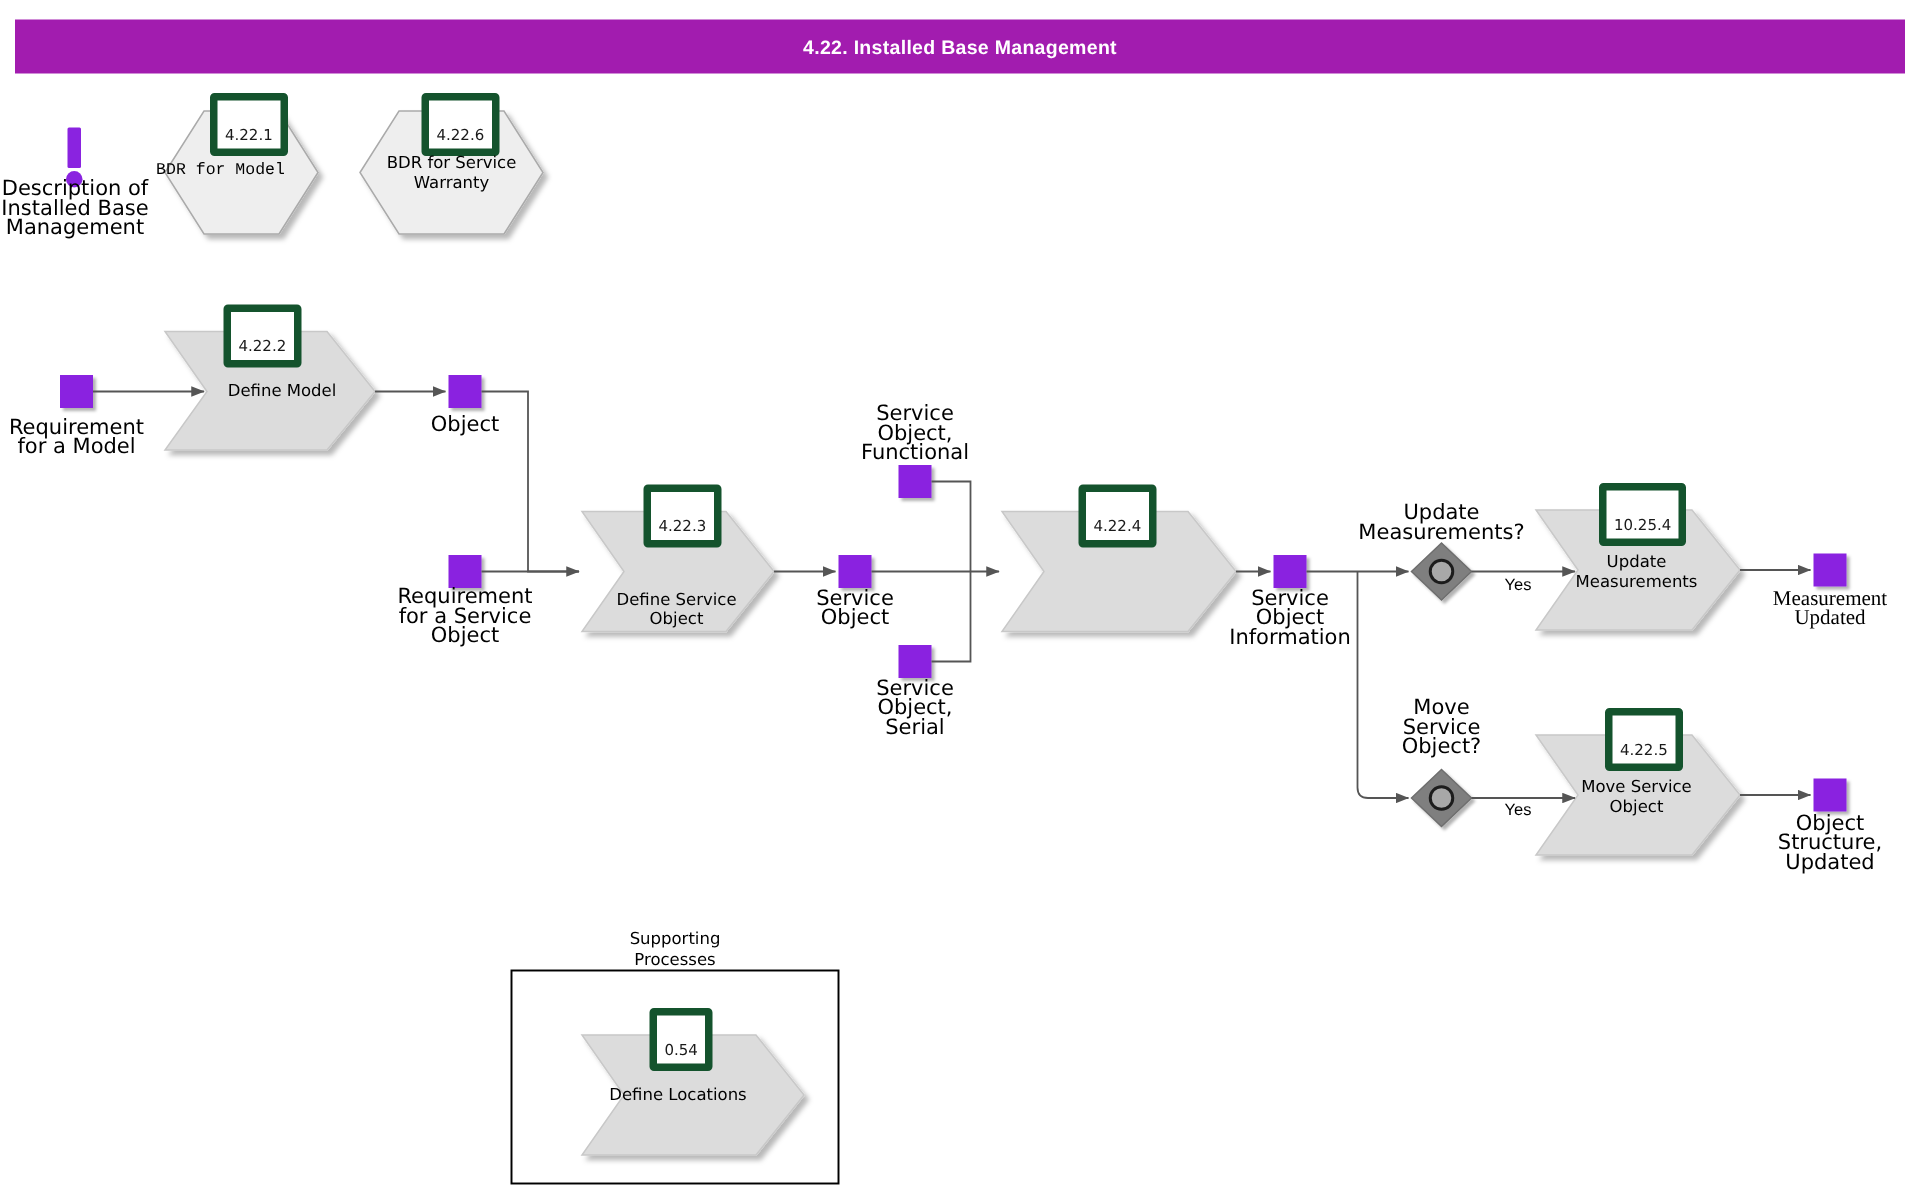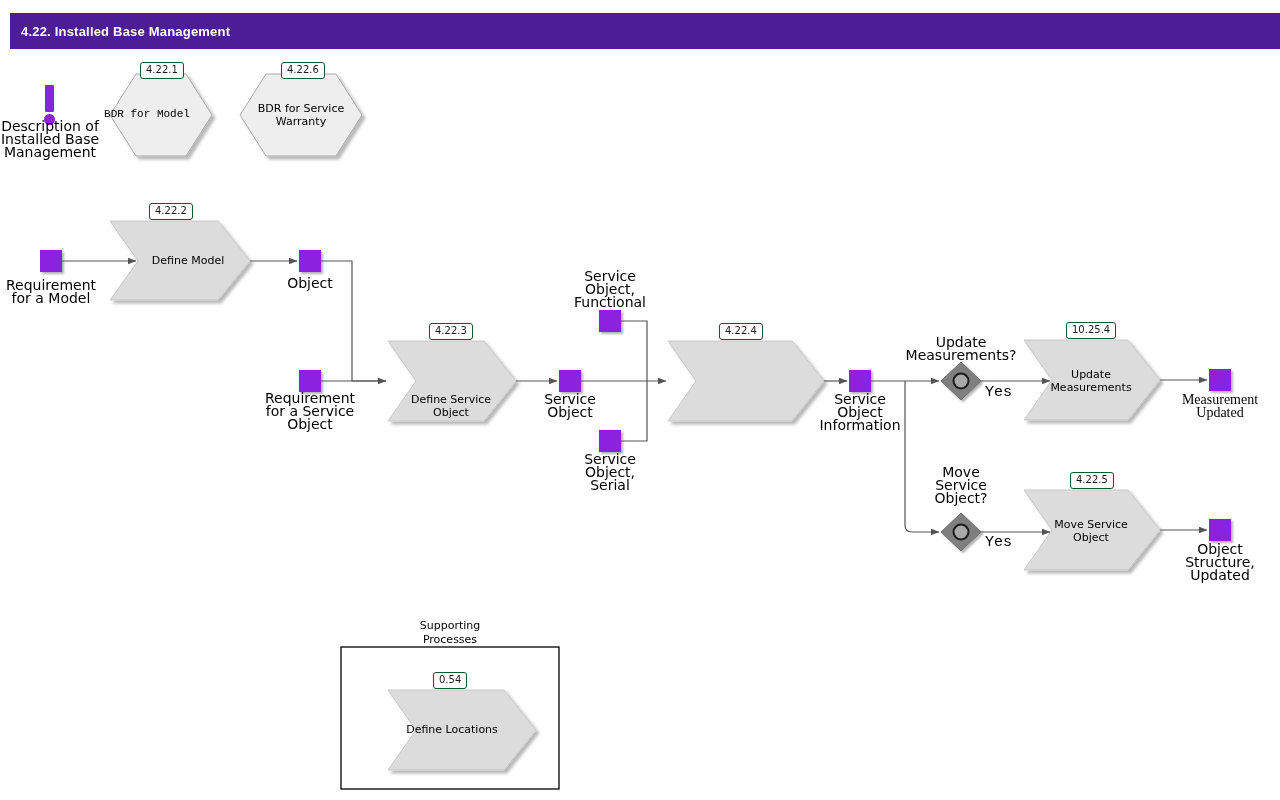--- a/index.html
+++ b/index.html
@@ -23,24 +23,24 @@
     height: 800px;
   }
   .abs { position: absolute; }
 
   
   .header-bar {
     left: 10px;
     top: 13px;
     width: 1260px;
     height: 36px;
-    background: #4c1d95;
+    background: #a21caf;
     display: flex;
     align-items: center;
-    padding-left: 11px;
+    justify-content: center;
   }
   .header-title {
     color: #ffffff;
     font-size: 13px;
     font-weight: bold;
     font-family: "Liberation Sans", sans-serif;
     letter-spacing: 0.2px;
   }
 
   
@@ -60,25 +60,25 @@
     text-align: center;
     font-family: "DejaVu Sans", sans-serif;
     color: #000000;
     white-space: pre-line;
   }
 
   
   .badge {
     position: absolute;
     background: #ffffff;
-    border: 1px solid #14532d;
+    border: 5px solid #14532d;
     border-radius: 3px;
     font-size: 10px;
     line-height: 12px;
-    padding: 1px 5px 2px 5px;
+    padding: 18px 5px 2px 5px;
     font-family: "DejaVu Sans", sans-serif;
     color: #1a1a1a;
     text-align: center;
     white-space: nowrap;
   }
 
   
   .proc-label {
     position: absolute;
     font-size: 11px;
@@ -108,24 +108,24 @@
     position: absolute;
     font-size: 11px;
     line-height: 13.5px;
     text-align: center;
     white-space: pre-line;
     font-family: "DejaVu Sans", sans-serif;
   }
 
   .edge-label {
     position: absolute;
-    font-size: 15px;
-    font-family: Liberation Mono, monospace;
+    font-size: 11px;
+    font-family: Liberation Sans, sans-serif;
     color: #000000;
-    text-align: left;
+    text-align: right;
   }
 
   
   .excl-bar {
     position: absolute;
     background: #8A23E0;
     width: 9px;
     height: 27px;
     border-radius: 1px;
   }

